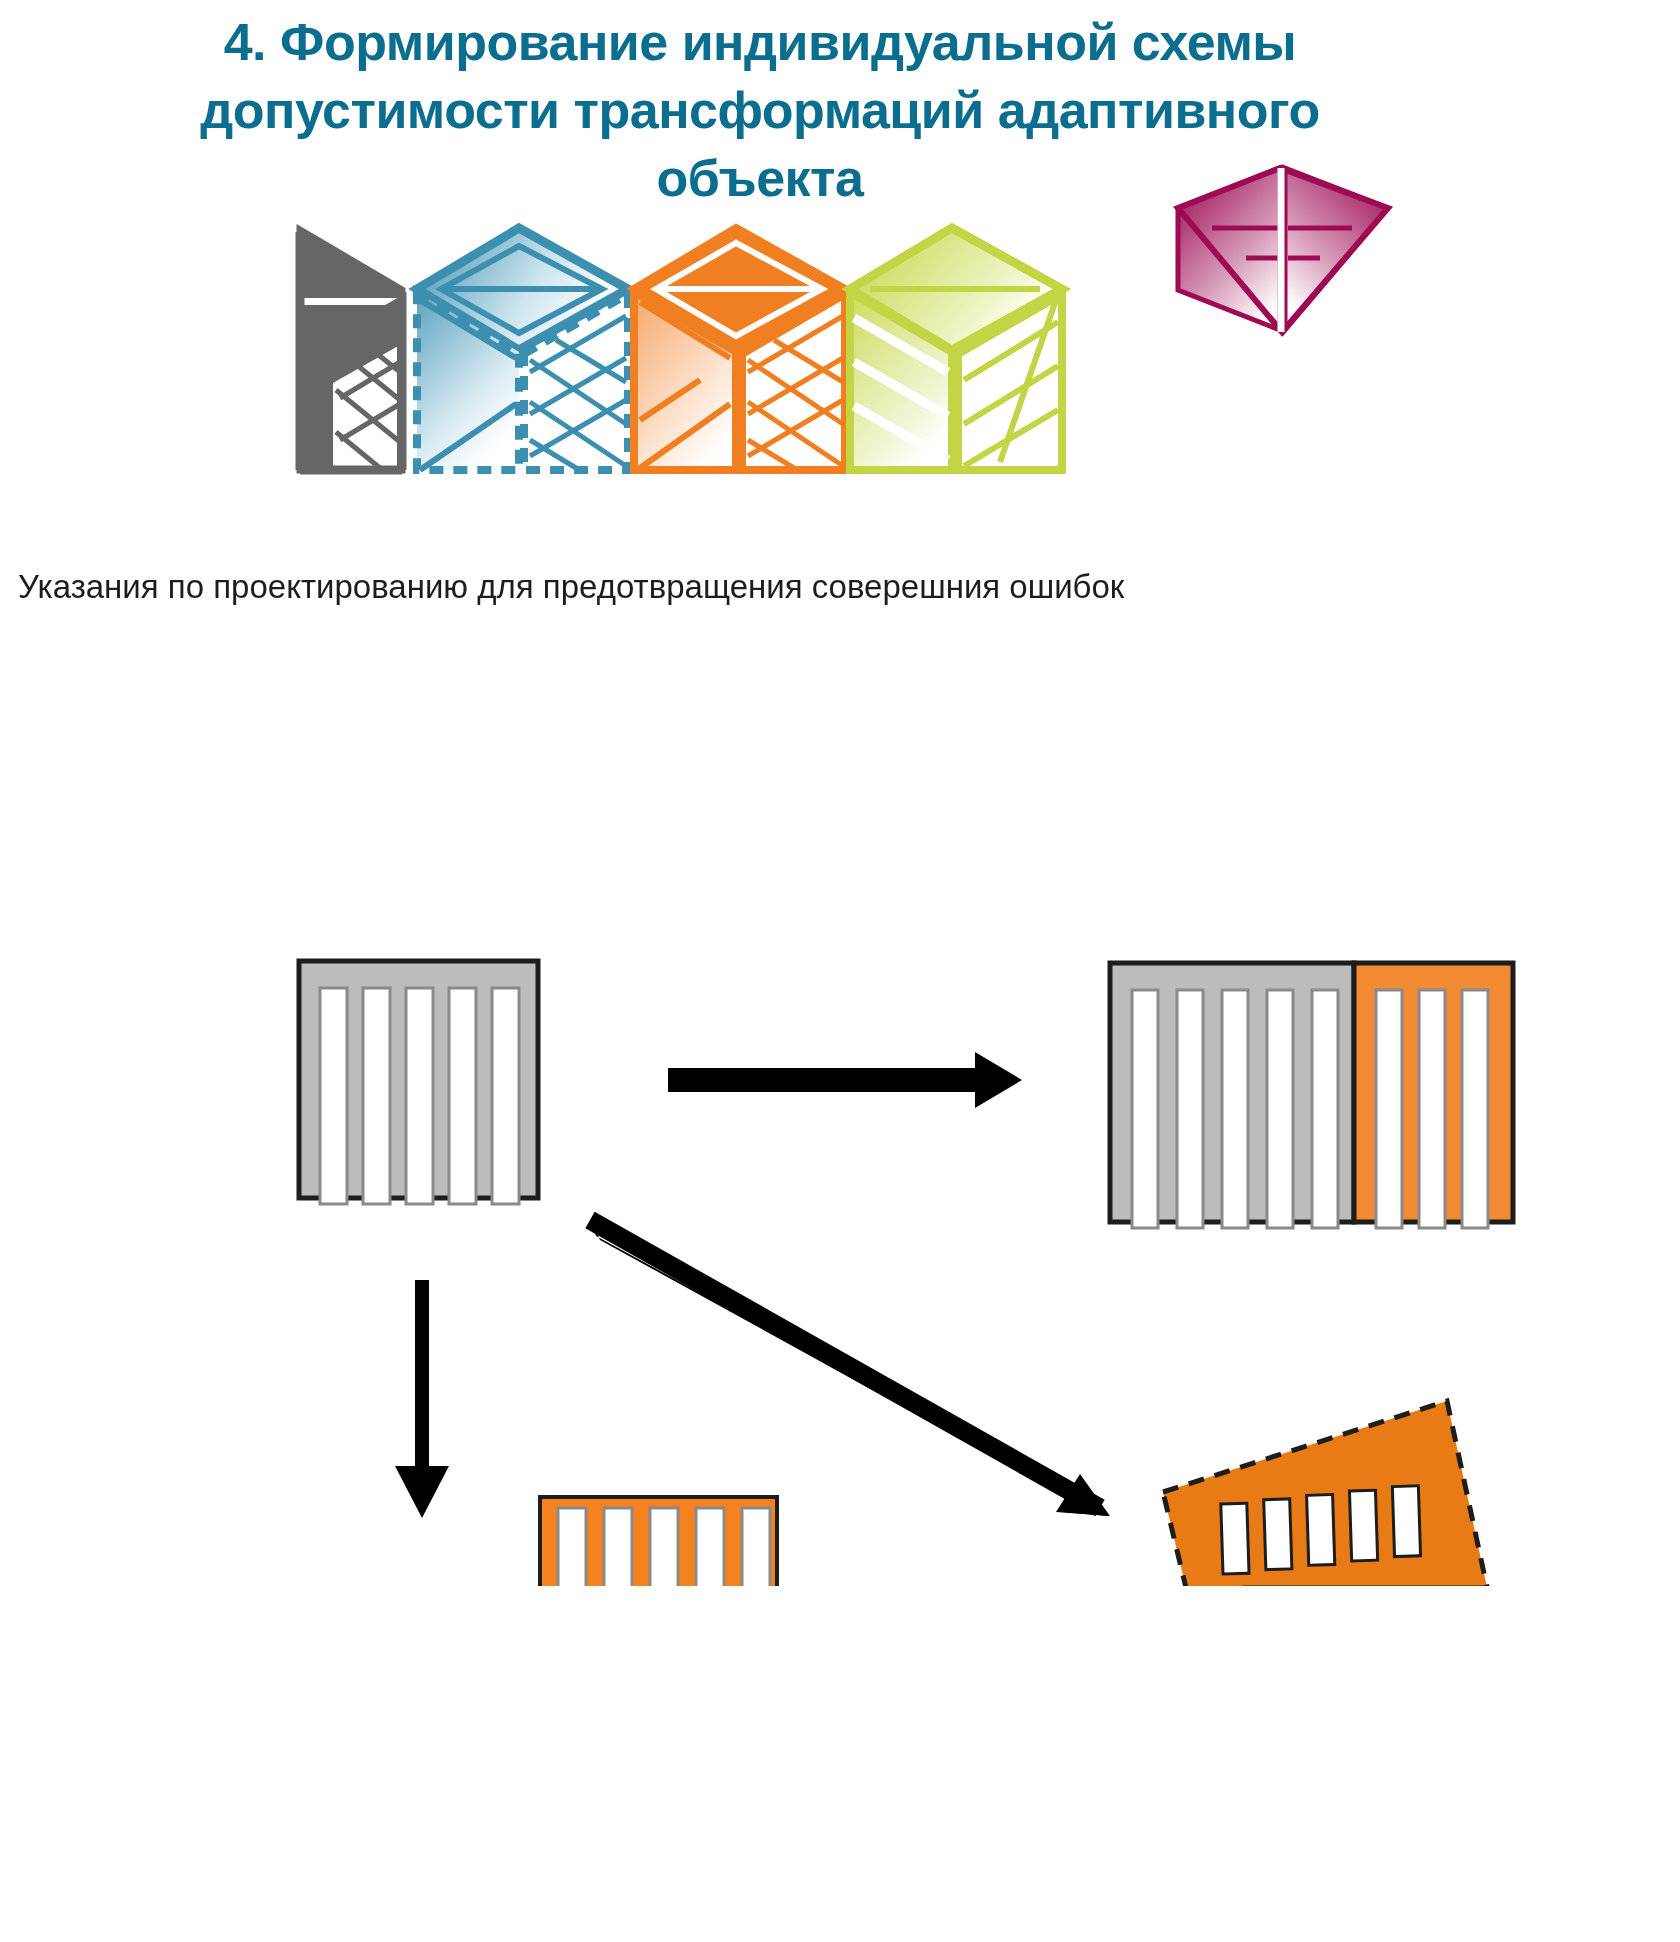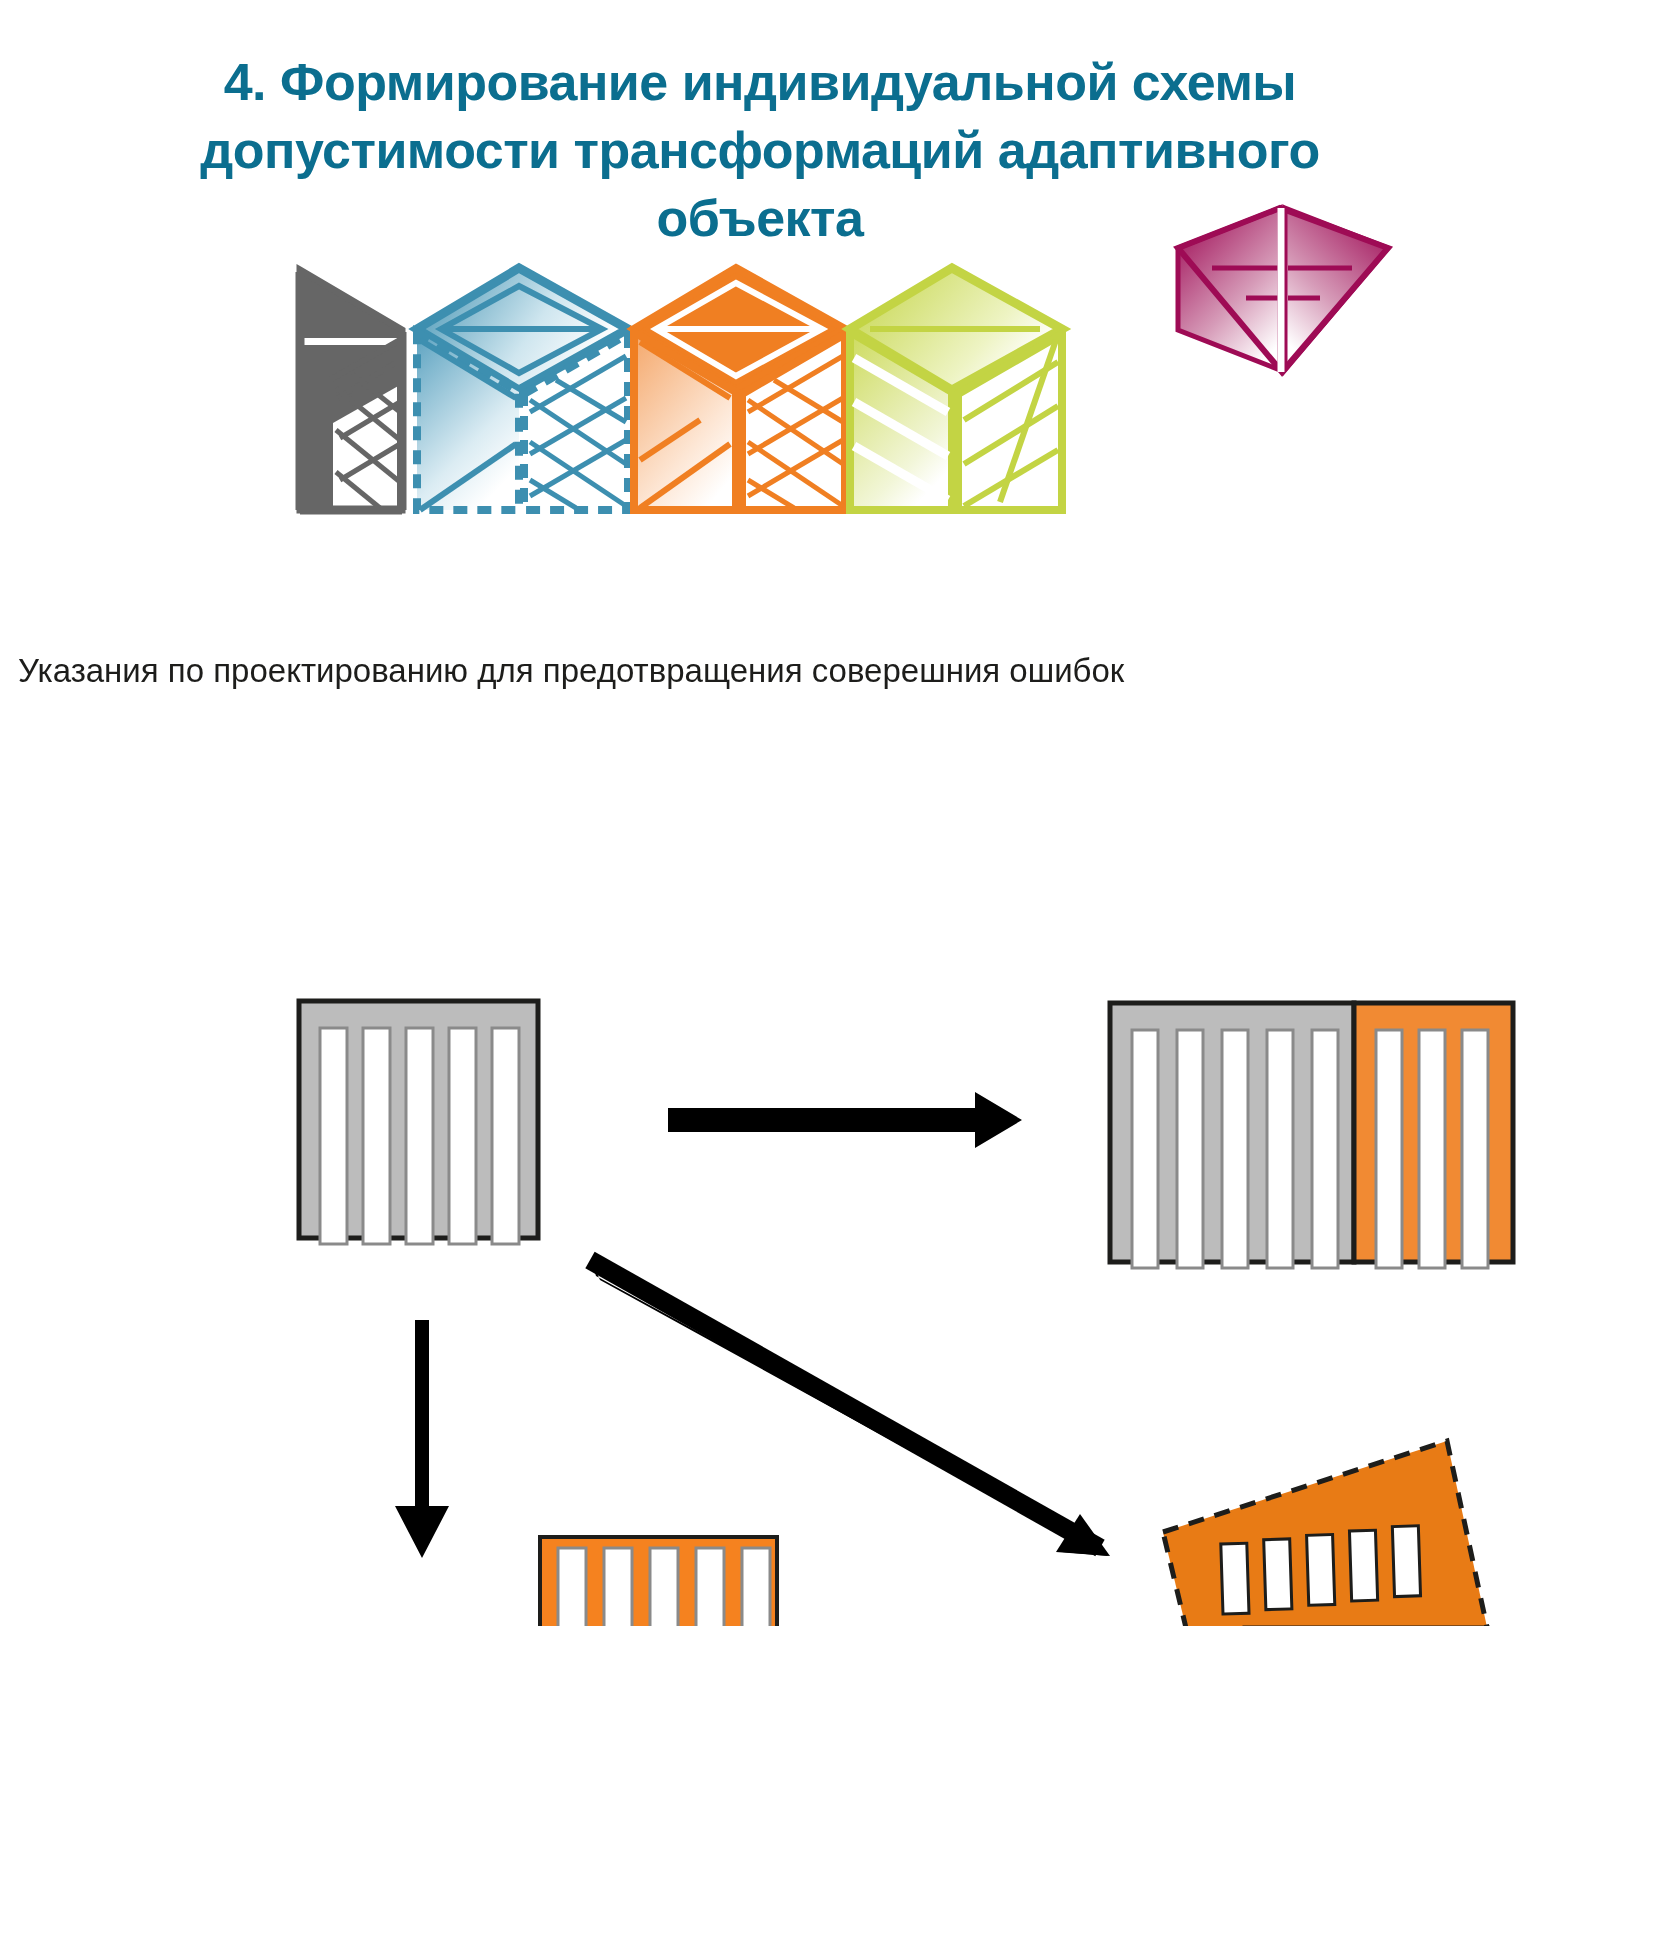--- a/index.html
+++ b/index.html
@@ -9,21 +9,20 @@
   }
   body {
     font-family: "Liberation Sans", sans-serif;
   }
   #page {
     position: relative;
     width: 1680px;
     height: 1586px;
     background: #ffffff;
     overflow: hidden;
-    margin-top: 40px;
   }
   .heading {
     position: absolute;
     text-align: center;
     color: #0b6e8f;
     font-family: "Liberation Sans", sans-serif;
     font-weight: bold;
     letter-spacing: -0.5px;
   }
   #heading-4 {
@@ -36,21 +35,21 @@
   #heading-5 {
     left: 40px;
     top: 672px;
     width: 1580px;
     font-size: 52px;
     line-height: 70px;
   }
   #caption-guidelines {
     position: absolute;
     left: 18px;
-    top: 612px;
+    top: 568px;
     width: 1360px;
     font-size: 33px;
     color: #1d1d1b;
     font-family: "Liberation Sans", sans-serif;
     font-weight: normal;
     white-space: nowrap;
   }
   .svg-layer {
     position: absolute;
     left: 0;

